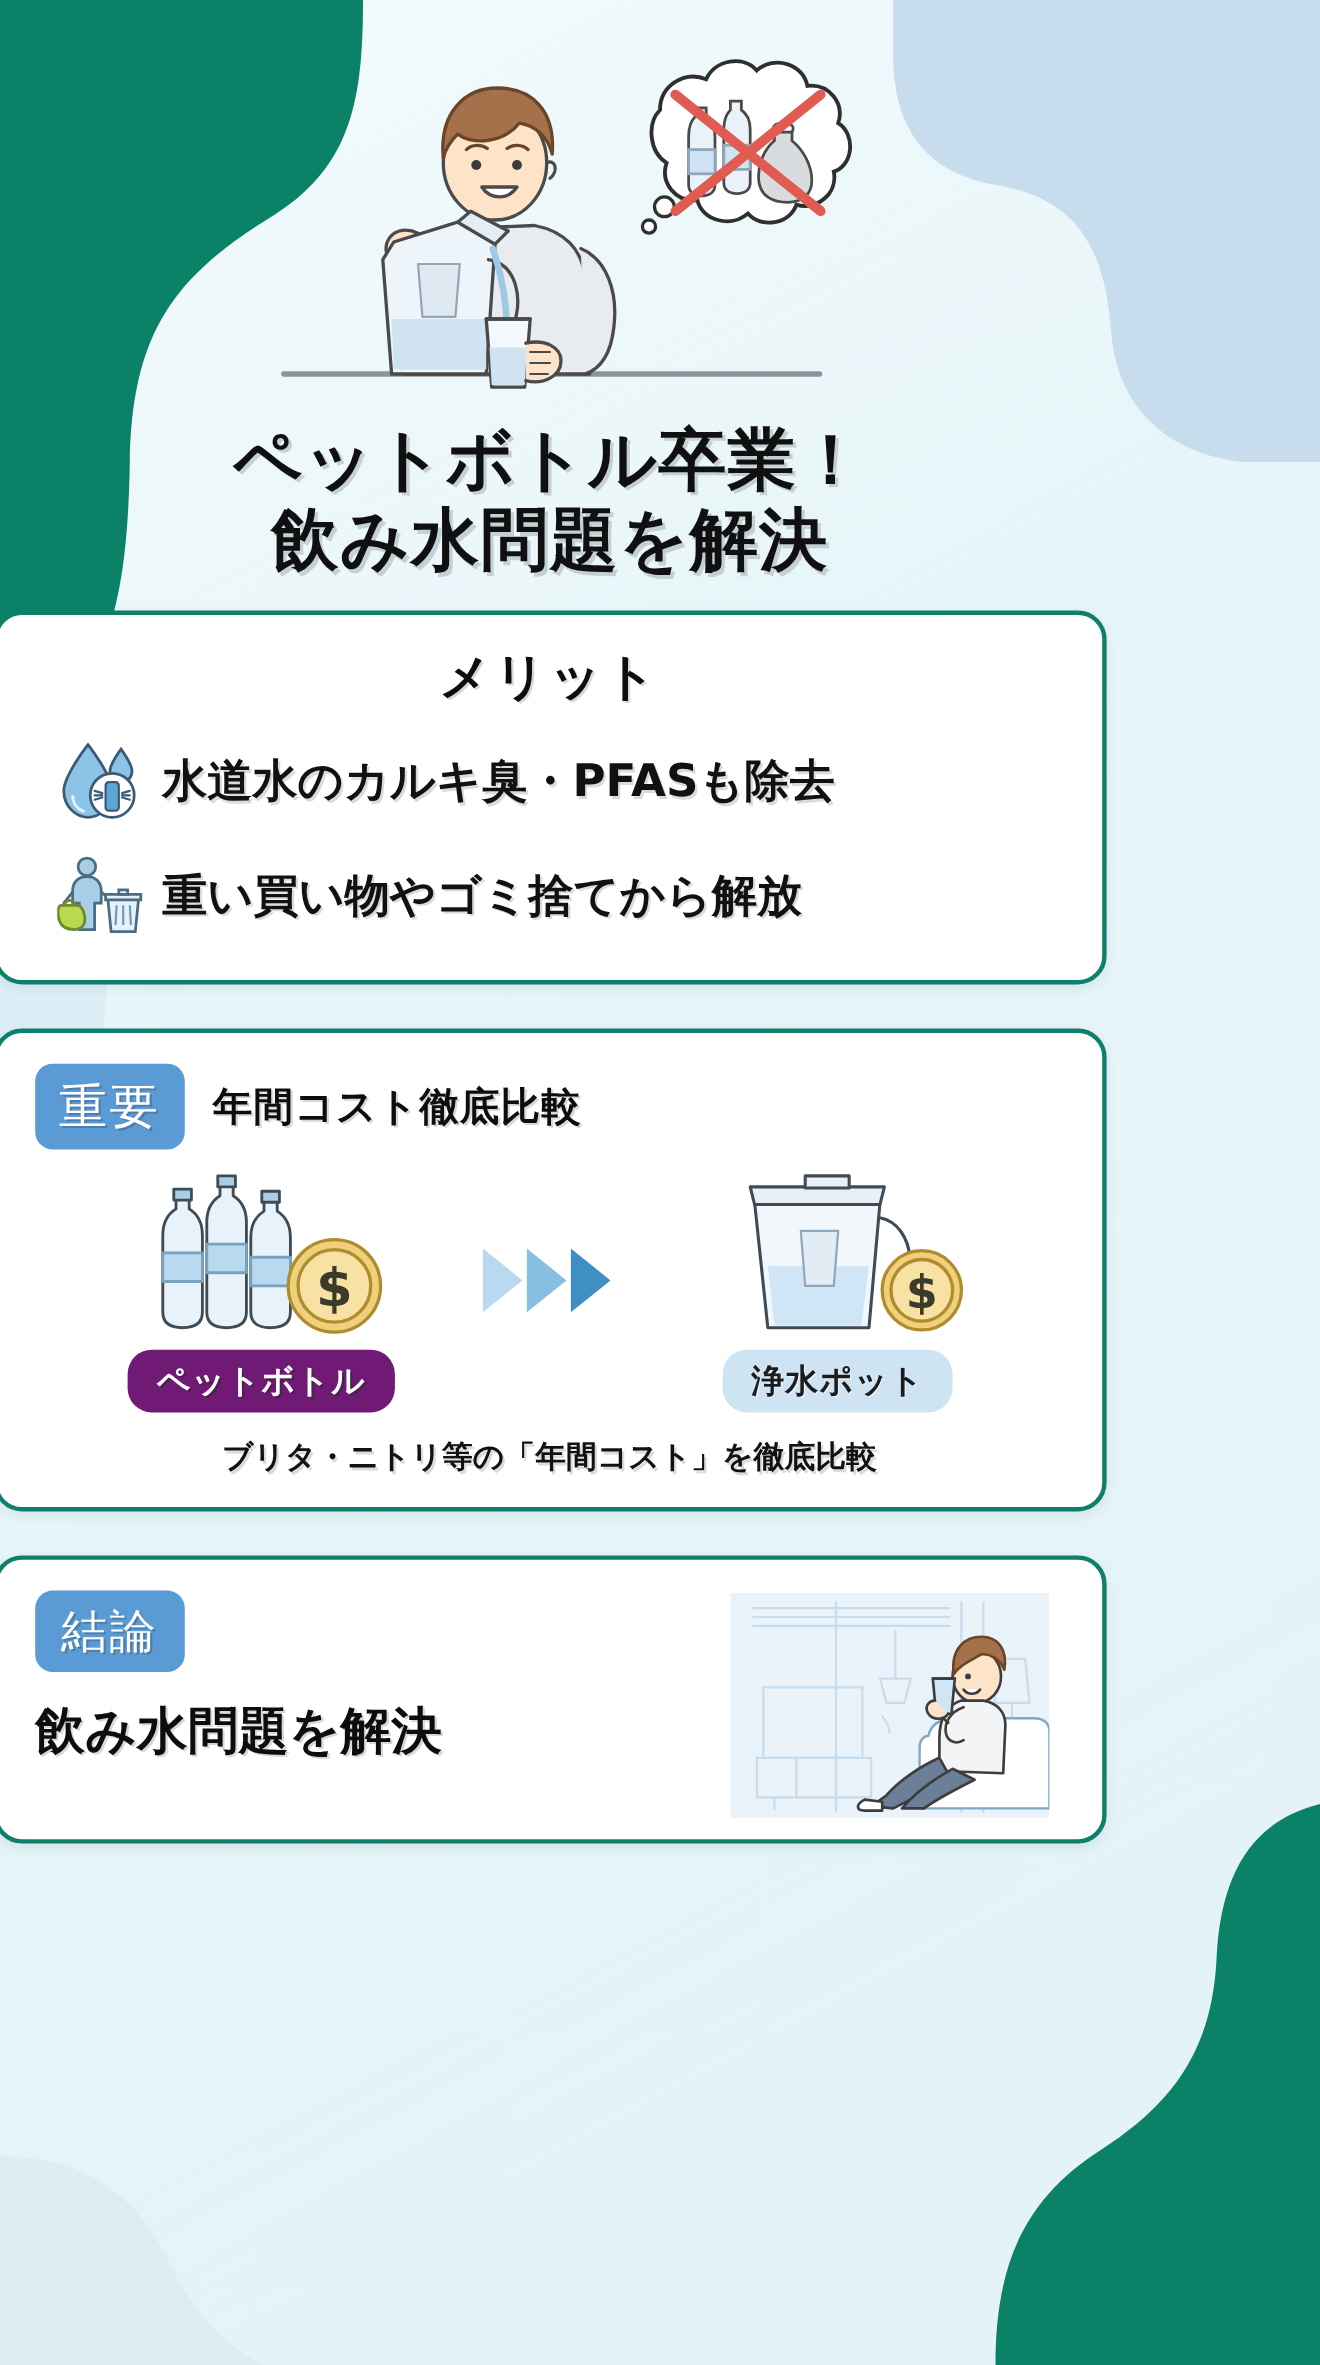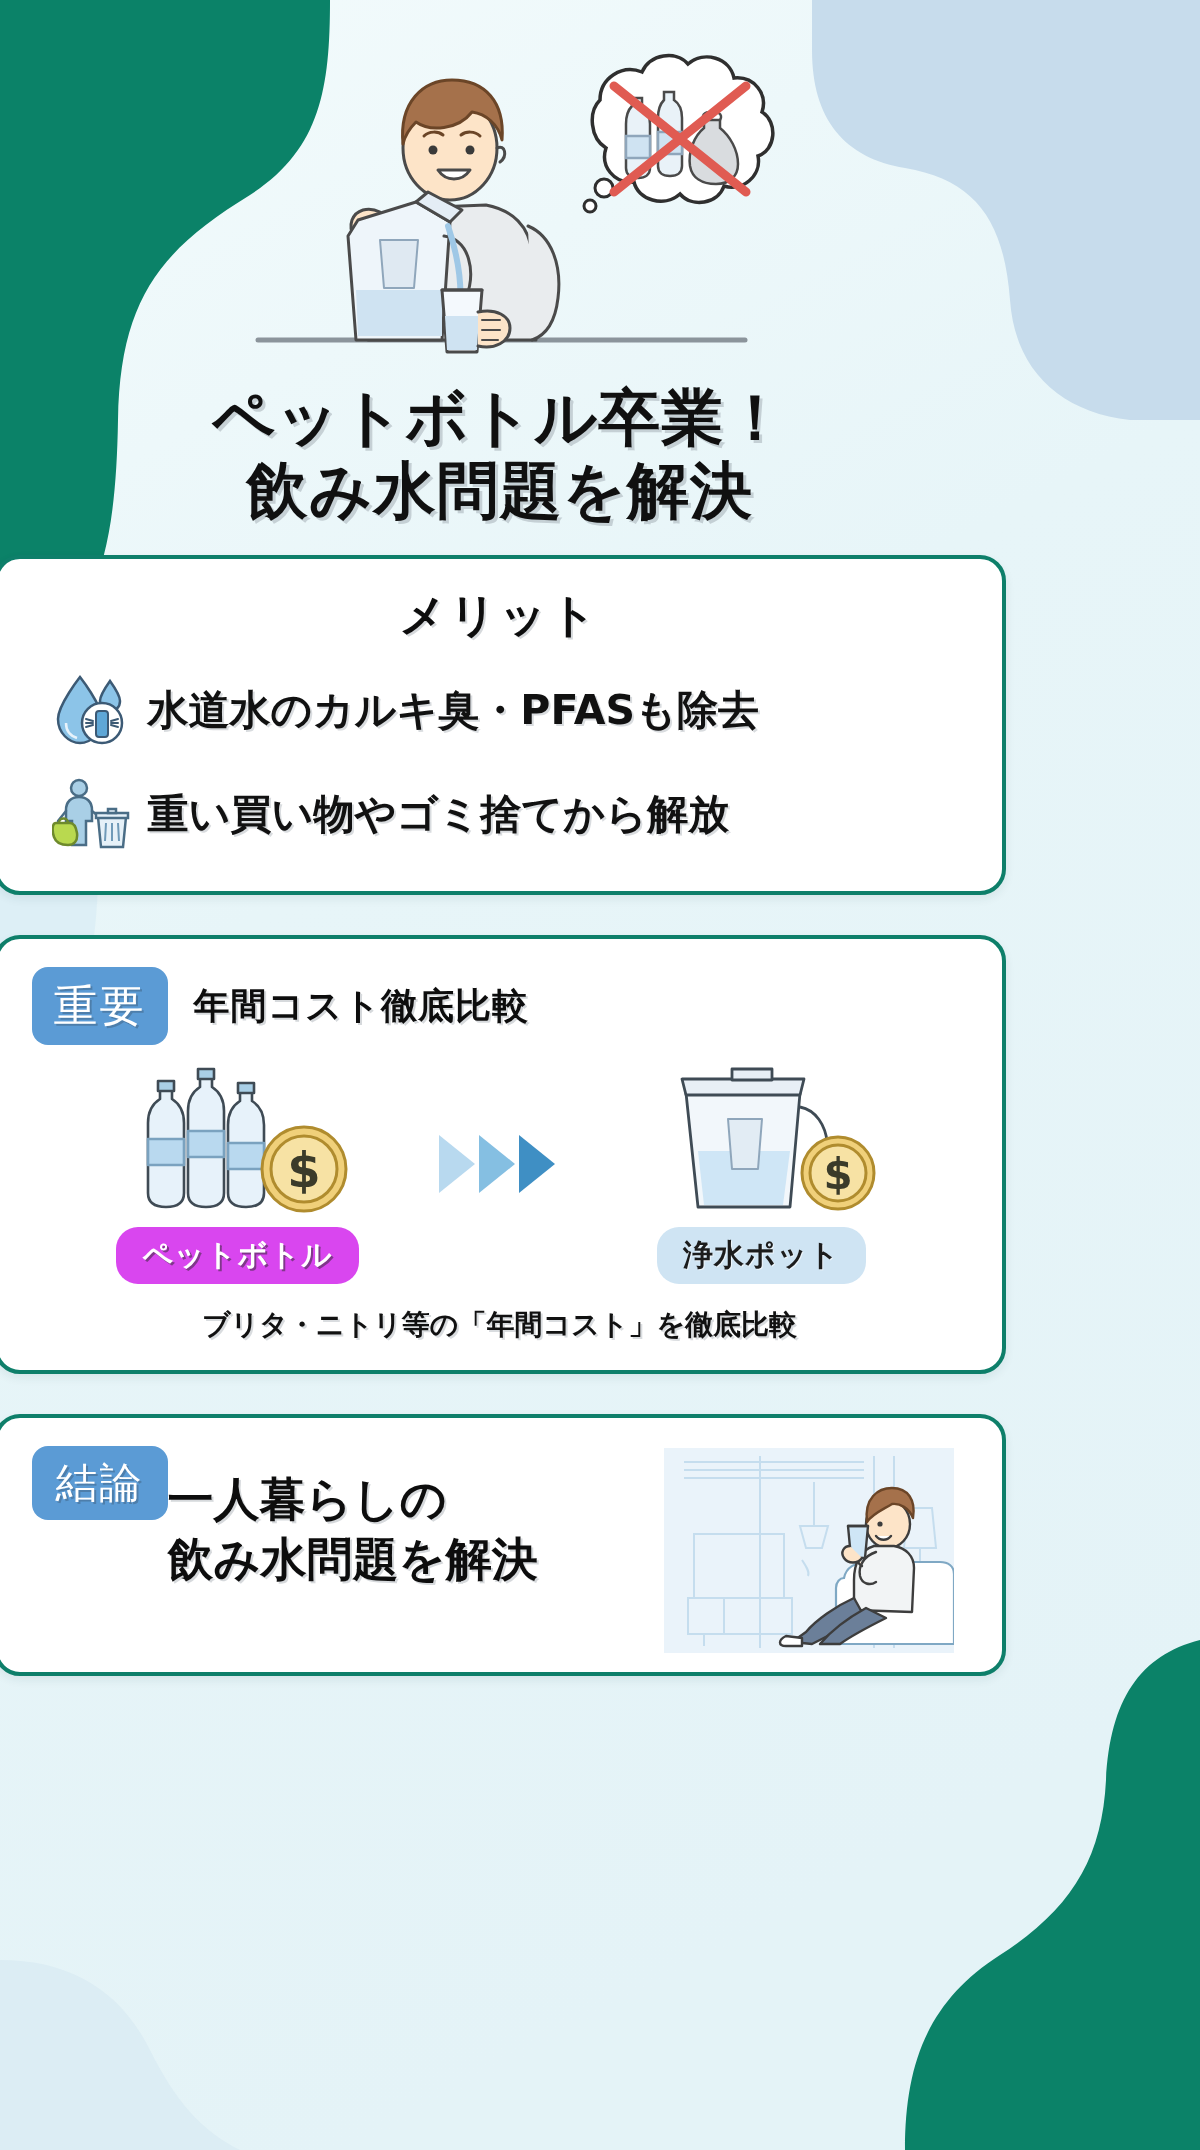--- a/index.html
+++ b/index.html
@@ -92,34 +92,34 @@
     display:flex;align-items:flex-end;justify-content:space-around;
     margin-top:20px;padding:0 30px;
   }
   .cmp-col{display:flex;flex-direction:column;align-items:center;width:330px;}
   .cmp-art{width:260px;height:150px;}
   .cmp-art svg{display:block;width:100%;height:100%;}
   .cmp-pill{
     margin-top:12px;border-radius:22px;padding:8px 26px;
     font-size:30px;font-weight:bold;letter-spacing:1px;white-space:nowrap;
   }
-  .pill-dark{background:#d946ef;color:#ffffff;text-shadow:2px 2px 0 rgba(40,40,40,.5);}
+  .pill-dark{background:#701a75;color:#ffffff;text-shadow:2px 2px 0 rgba(40,40,40,.5);}
   .pill-light{background:#cfe4f3;color:#1c1c1c;text-shadow:1px 1px 0 rgba(255,255,255,.6);}
   .arrows{width:150px;height:150px;align-self:center;margin-bottom:22px;}
   .arrows svg{display:block;width:100%;height:100%;}
 
   .cost-caption{
     margin-top:22px;text-align:center;
     font-size:28px;font-weight:bold;color:#111;letter-spacing:0px;
     text-shadow:2px 2px 0 rgba(120,130,140,.28);white-space:nowrap;
   }
 
   
   .concl-wrap{display:flex;align-items:flex-start;justify-content:space-between;}
-  .concl-left{display:flex;flex-direction:row;}
+  .concl-left{display:flex;flex-direction:column;}
   .concl-text{
     margin-top:24px;
     font-size:46px;font-weight:bold;color:#0d0d0d;line-height:1.3;
     letter-spacing:0px;
     text-shadow:2px 2px 0 rgba(120,130,140,.30);
   }
   .concl-text span{display:block;white-space:nowrap;}
   .concl-art{width:290px;height:205px;margin-top:2px;margin-right:14px;}
   .concl-art svg{display:block;width:100%;height:100%;}
 </style>
@@ -351,21 +351,20 @@
     </div>
 
     <div class="cost-caption">ブリタ・ニトリ等の「年間コスト」を徹底比較</div>
   </section>
 
   <section class="card" id="card-conclusion">
     <div class="concl-wrap">
       <div class="concl-left">
         <span class="badge" id="badge-conclusion">結論</span>
         <div class="concl-text">
-          <span>一人暮らしの</span>
           <span>飲み水問題を解決</span>
         </div>
       </div>
 
       <span class="concl-art">
         <svg viewBox="0 0 290 205" xmlns="http://www.w3.org/2000/svg">
           <rect x="0" y="0" width="290" height="205" fill="#eaf3fa"></rect>
 
           <g stroke="#c5ddee" stroke-width="2" fill="none">
             <path d="M20 14 L200 14 M20 22 L200 22 M20 30 L200 30"></path>

